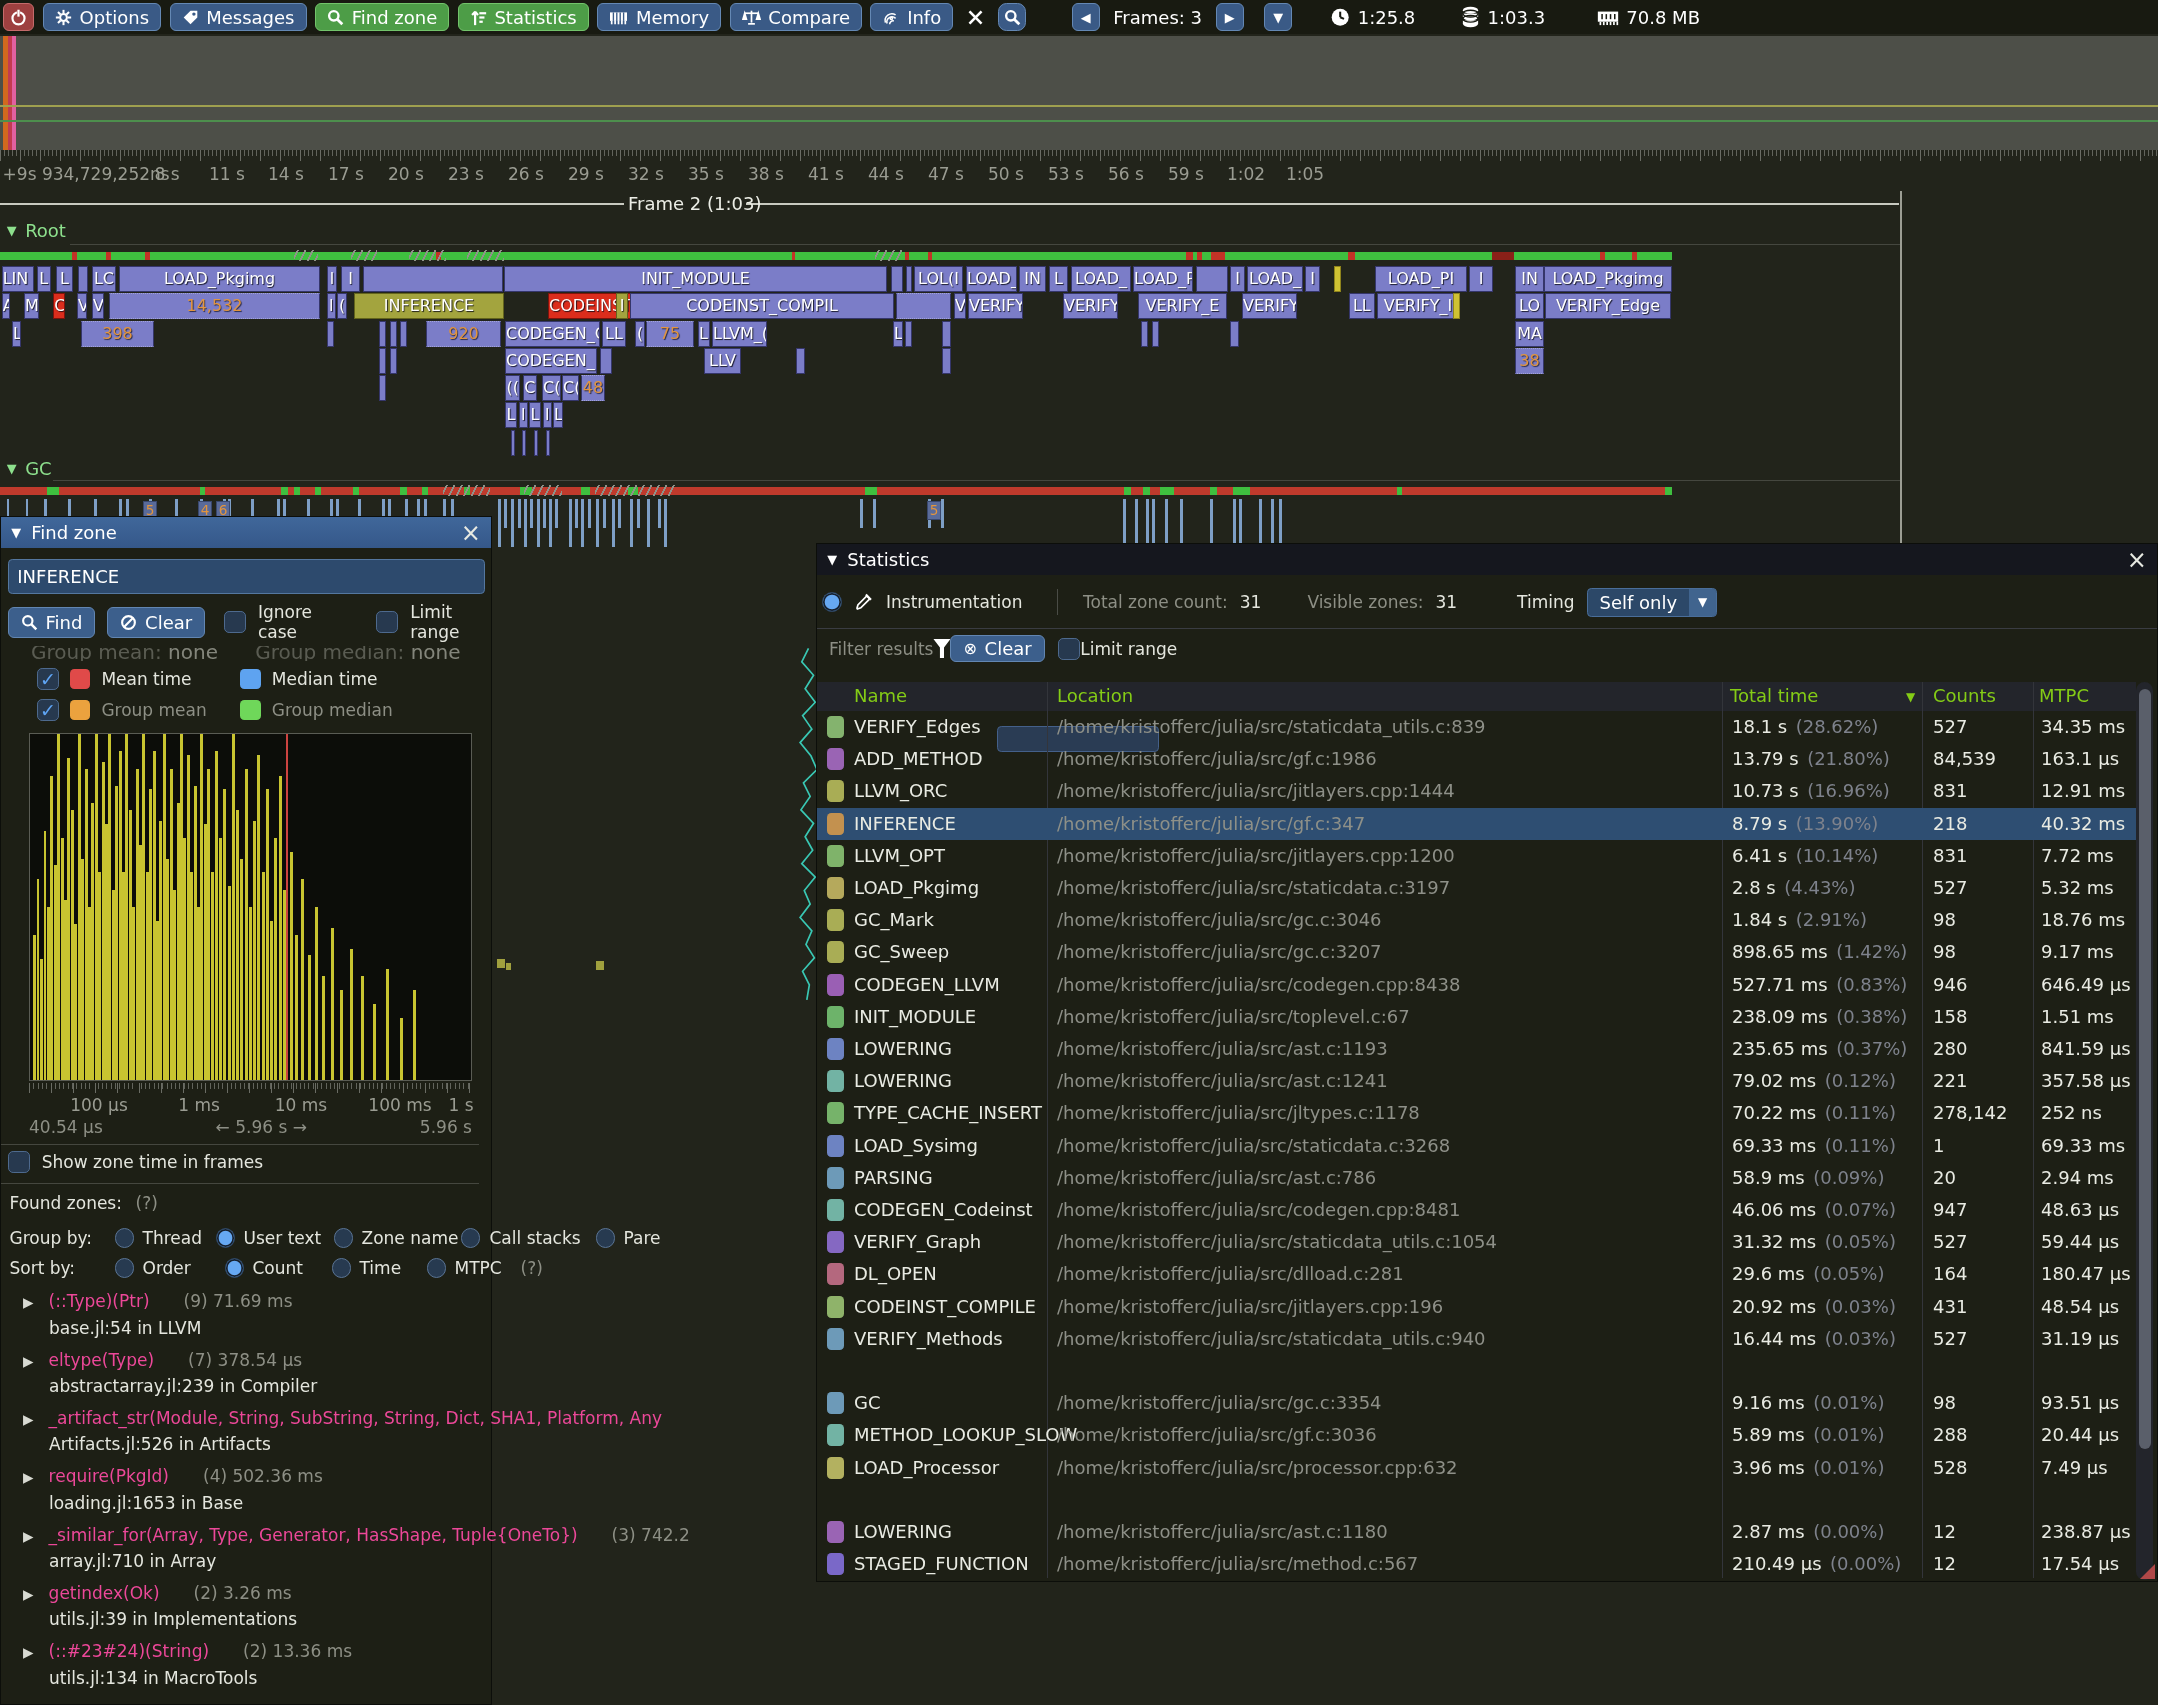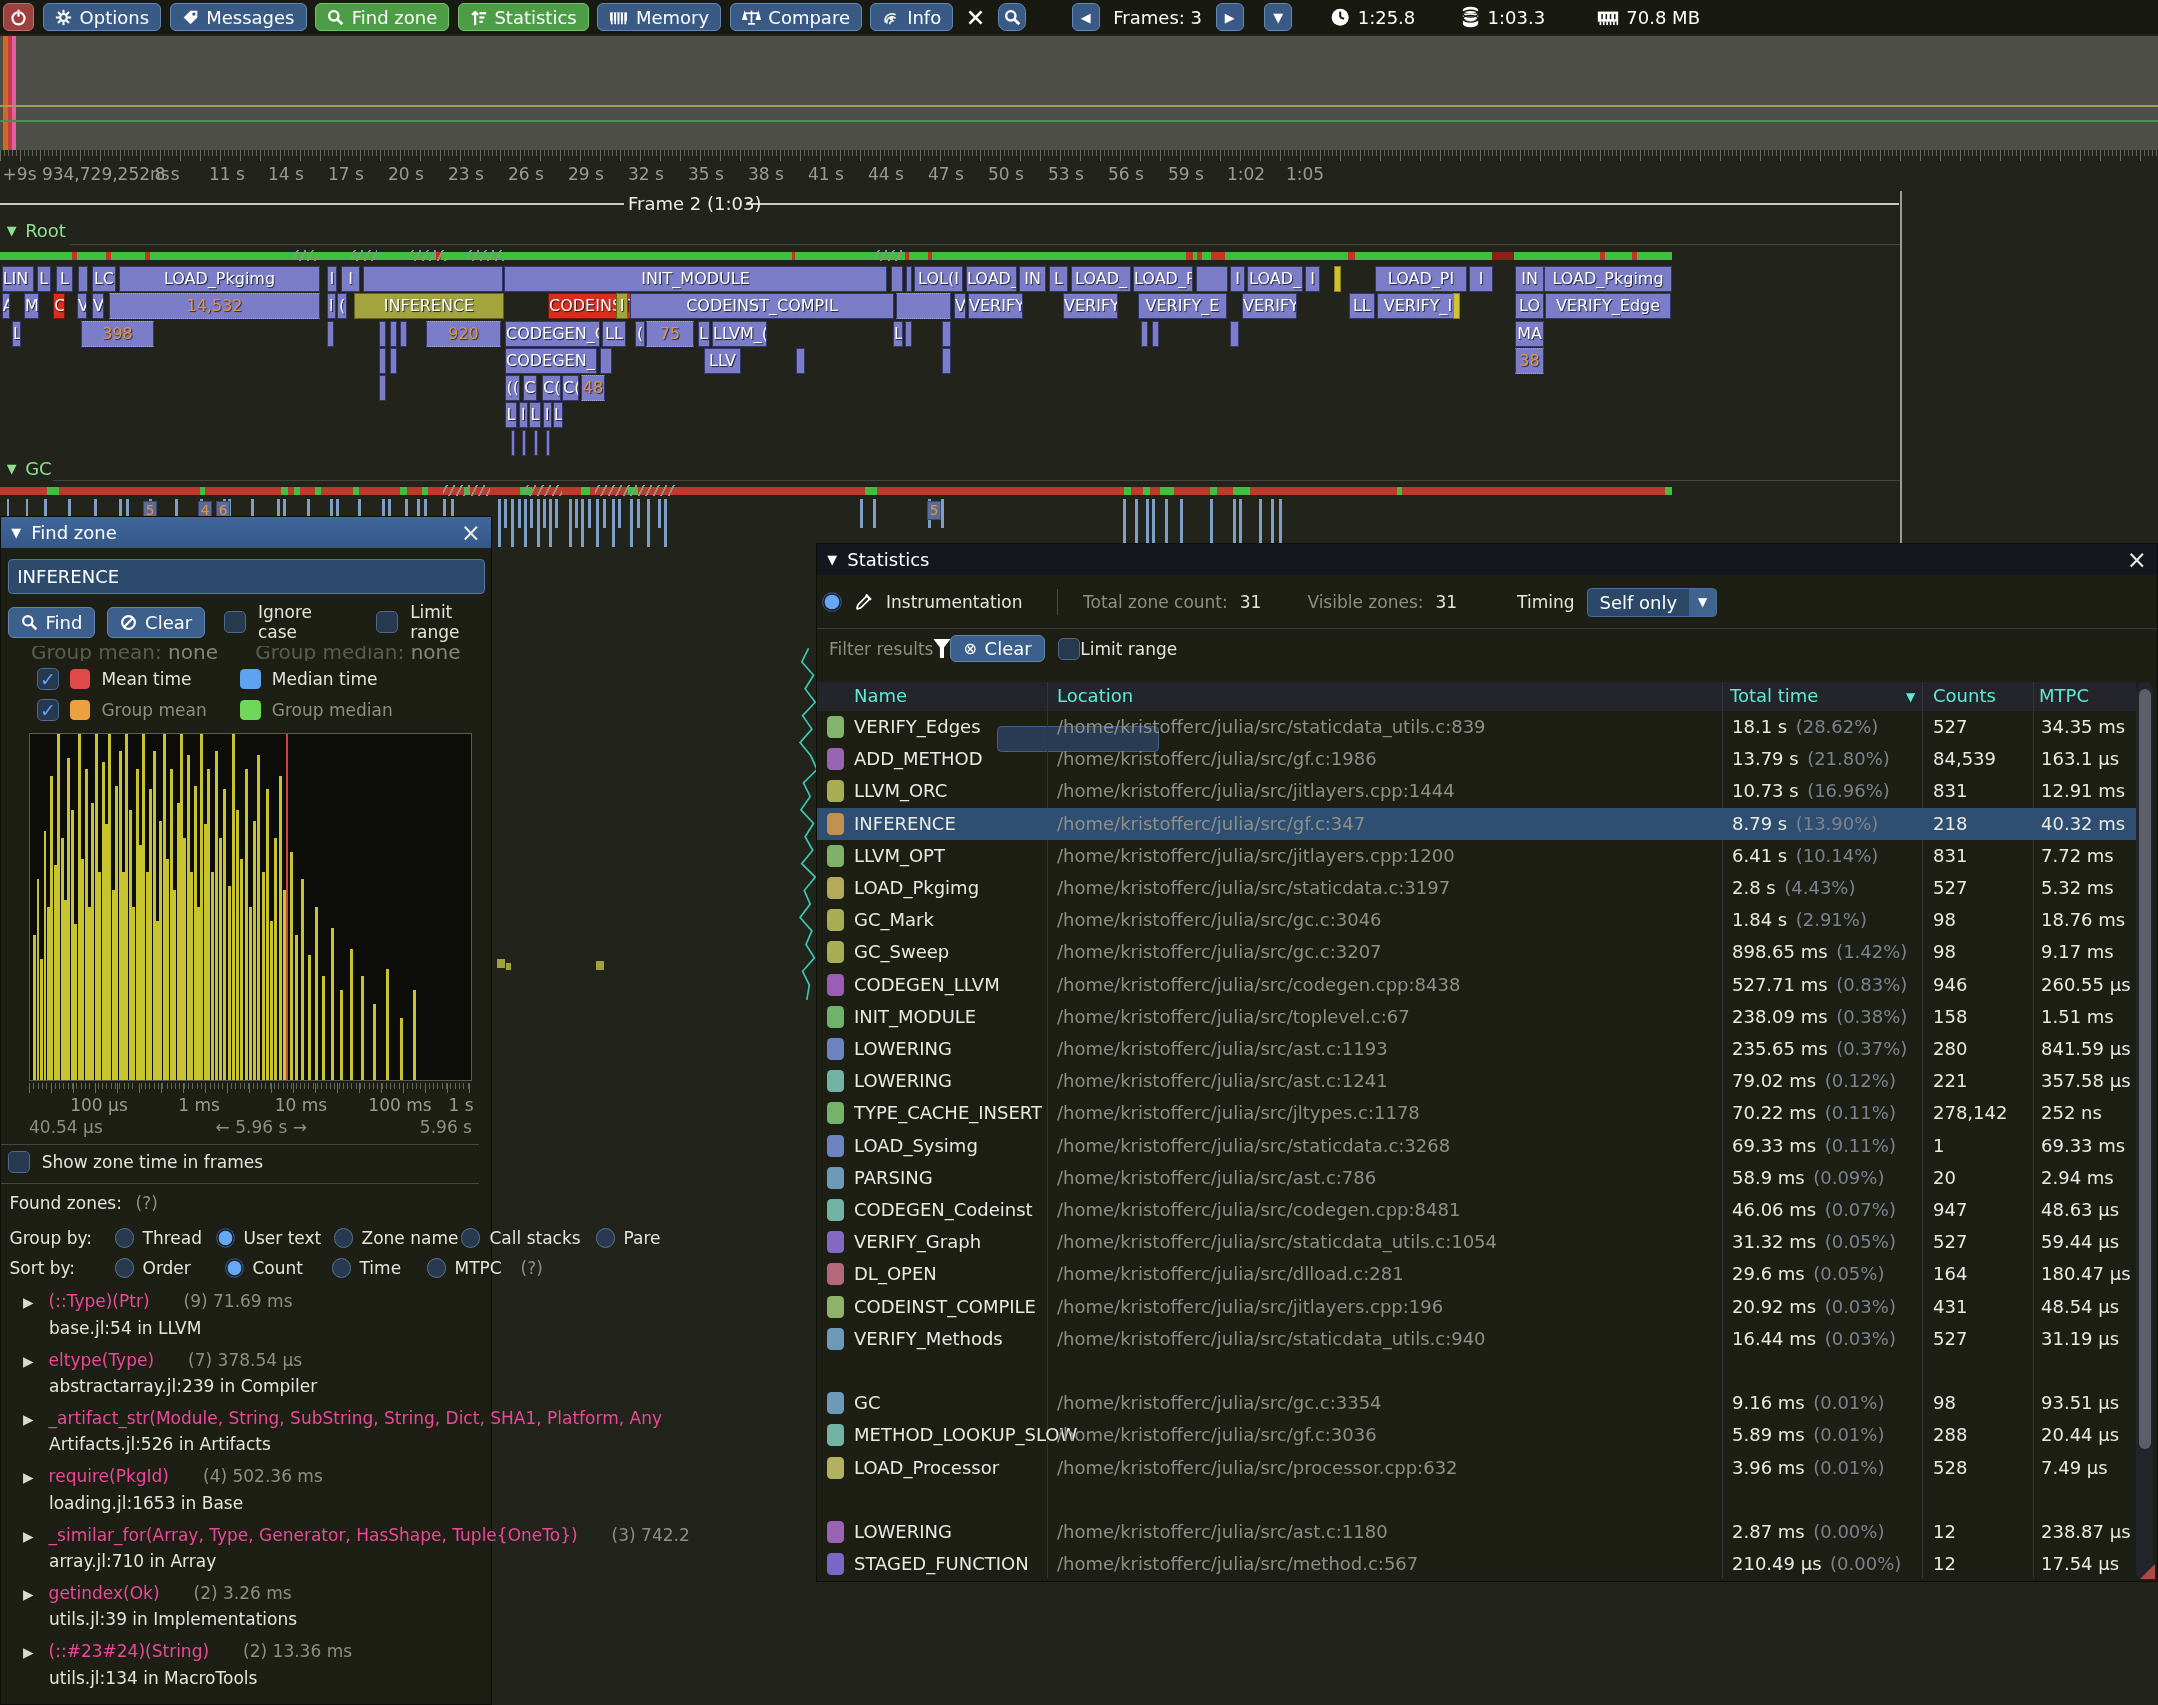--- a/index.html
+++ b/index.html
@@ -107,21 +107,21 @@
   #st-sep1 { position:absolute; left:0; right:0; top:84px; height:0.9px; background:#3a3c42; }
   #st-filter-input { position:absolute; left:168px; top:91px; width:162px; height:26.4px; background:#2a3c54;
                      border:0.9px solid #44608a; border-radius:4.3px; }
   .dropdown { display:inline-flex; align-items:center; height:29px; background:#2c4868; border:0.9px solid #4a6e9a;
               border-radius:4.3px; overflow:hidden; }
   .dropdown .dval { padding:0 12px; font-size:18px; color:#fff; }
   .dropdown .darr { width:27px; align-self:stretch; background:#40648e; display:flex; align-items:center;
                     justify-content:center; font-size:12px; color:#fff; }
   .vsep { width:0.9px; height:25.6px; background:#4a4c46; }
   #st-header { position:absolute; left:0; top:138px; width:1319px; height:29px; background:#23252b;
-               font-size:18px; color:#5eead4; }
+               font-size:18px; color:#84cc16; }
   #st-header span { position:absolute; top:3.4px; }
   .colsep { position:absolute; top:138px; bottom:3.4px; width:0.9px; background:#33353b; }
   #st-rows { position:absolute; left:0; top:167px; width:1319px; height:871px; overflow:hidden; }
   .strow { position:absolute; left:0; width:1319px; height:32px; font-size:18px; }
   .strow.sel { background:#2e4e72; }
   .strow .sw { position:absolute; left:10.2px; top:5.1px; width:17px; height:22px; border-radius:4.3px; }
   .strow .nm { position:absolute; left:37px; top:5.1px; color:#e9ebe3; white-space:nowrap; }
   .strow .lc { position:absolute; left:240px; top:5.1px; color:#8e9088; white-space:nowrap; }
   .strow .tm { position:absolute; left:915px; top:5.1px; color:#e9ebe3; white-space:nowrap; }
   .strow .tm .pct { color:#7e828c; margin-left:8.5px; }
@@ -977,21 +977,21 @@
           <span class="tm">898.65 ms<span class="pct">(1.42%)</span></span>
           <span class="ct">98</span>
           <span class="mt">9.17 ms</span>
         </div>
         <div class="strow" style="top: 258px;">
           <span class="sw" style="background: rgb(154, 95, 180);"></span>
           <span class="nm">CODEGEN_LLVM</span>
           <span class="lc">/home/kristofferc/julia/src/codegen.cpp:8438</span>
           <span class="tm">527.71 ms<span class="pct">(0.83%)</span></span>
           <span class="ct">946</span>
-          <span class="mt">260.55 µs</span>
+          <span class="mt">646.49 µs</span>
         </div>
         <div class="strow" style="top: 290px;">
           <span class="sw" style="background: rgb(109, 179, 106);"></span>
           <span class="nm">INIT_MODULE</span>
           <span class="lc">/home/kristofferc/julia/src/toplevel.c:67</span>
           <span class="tm">238.09 ms<span class="pct">(0.38%)</span></span>
           <span class="ct">158</span>
           <span class="mt">1.51 ms</span>
         </div>
         <div class="strow" style="top: 322px;">

